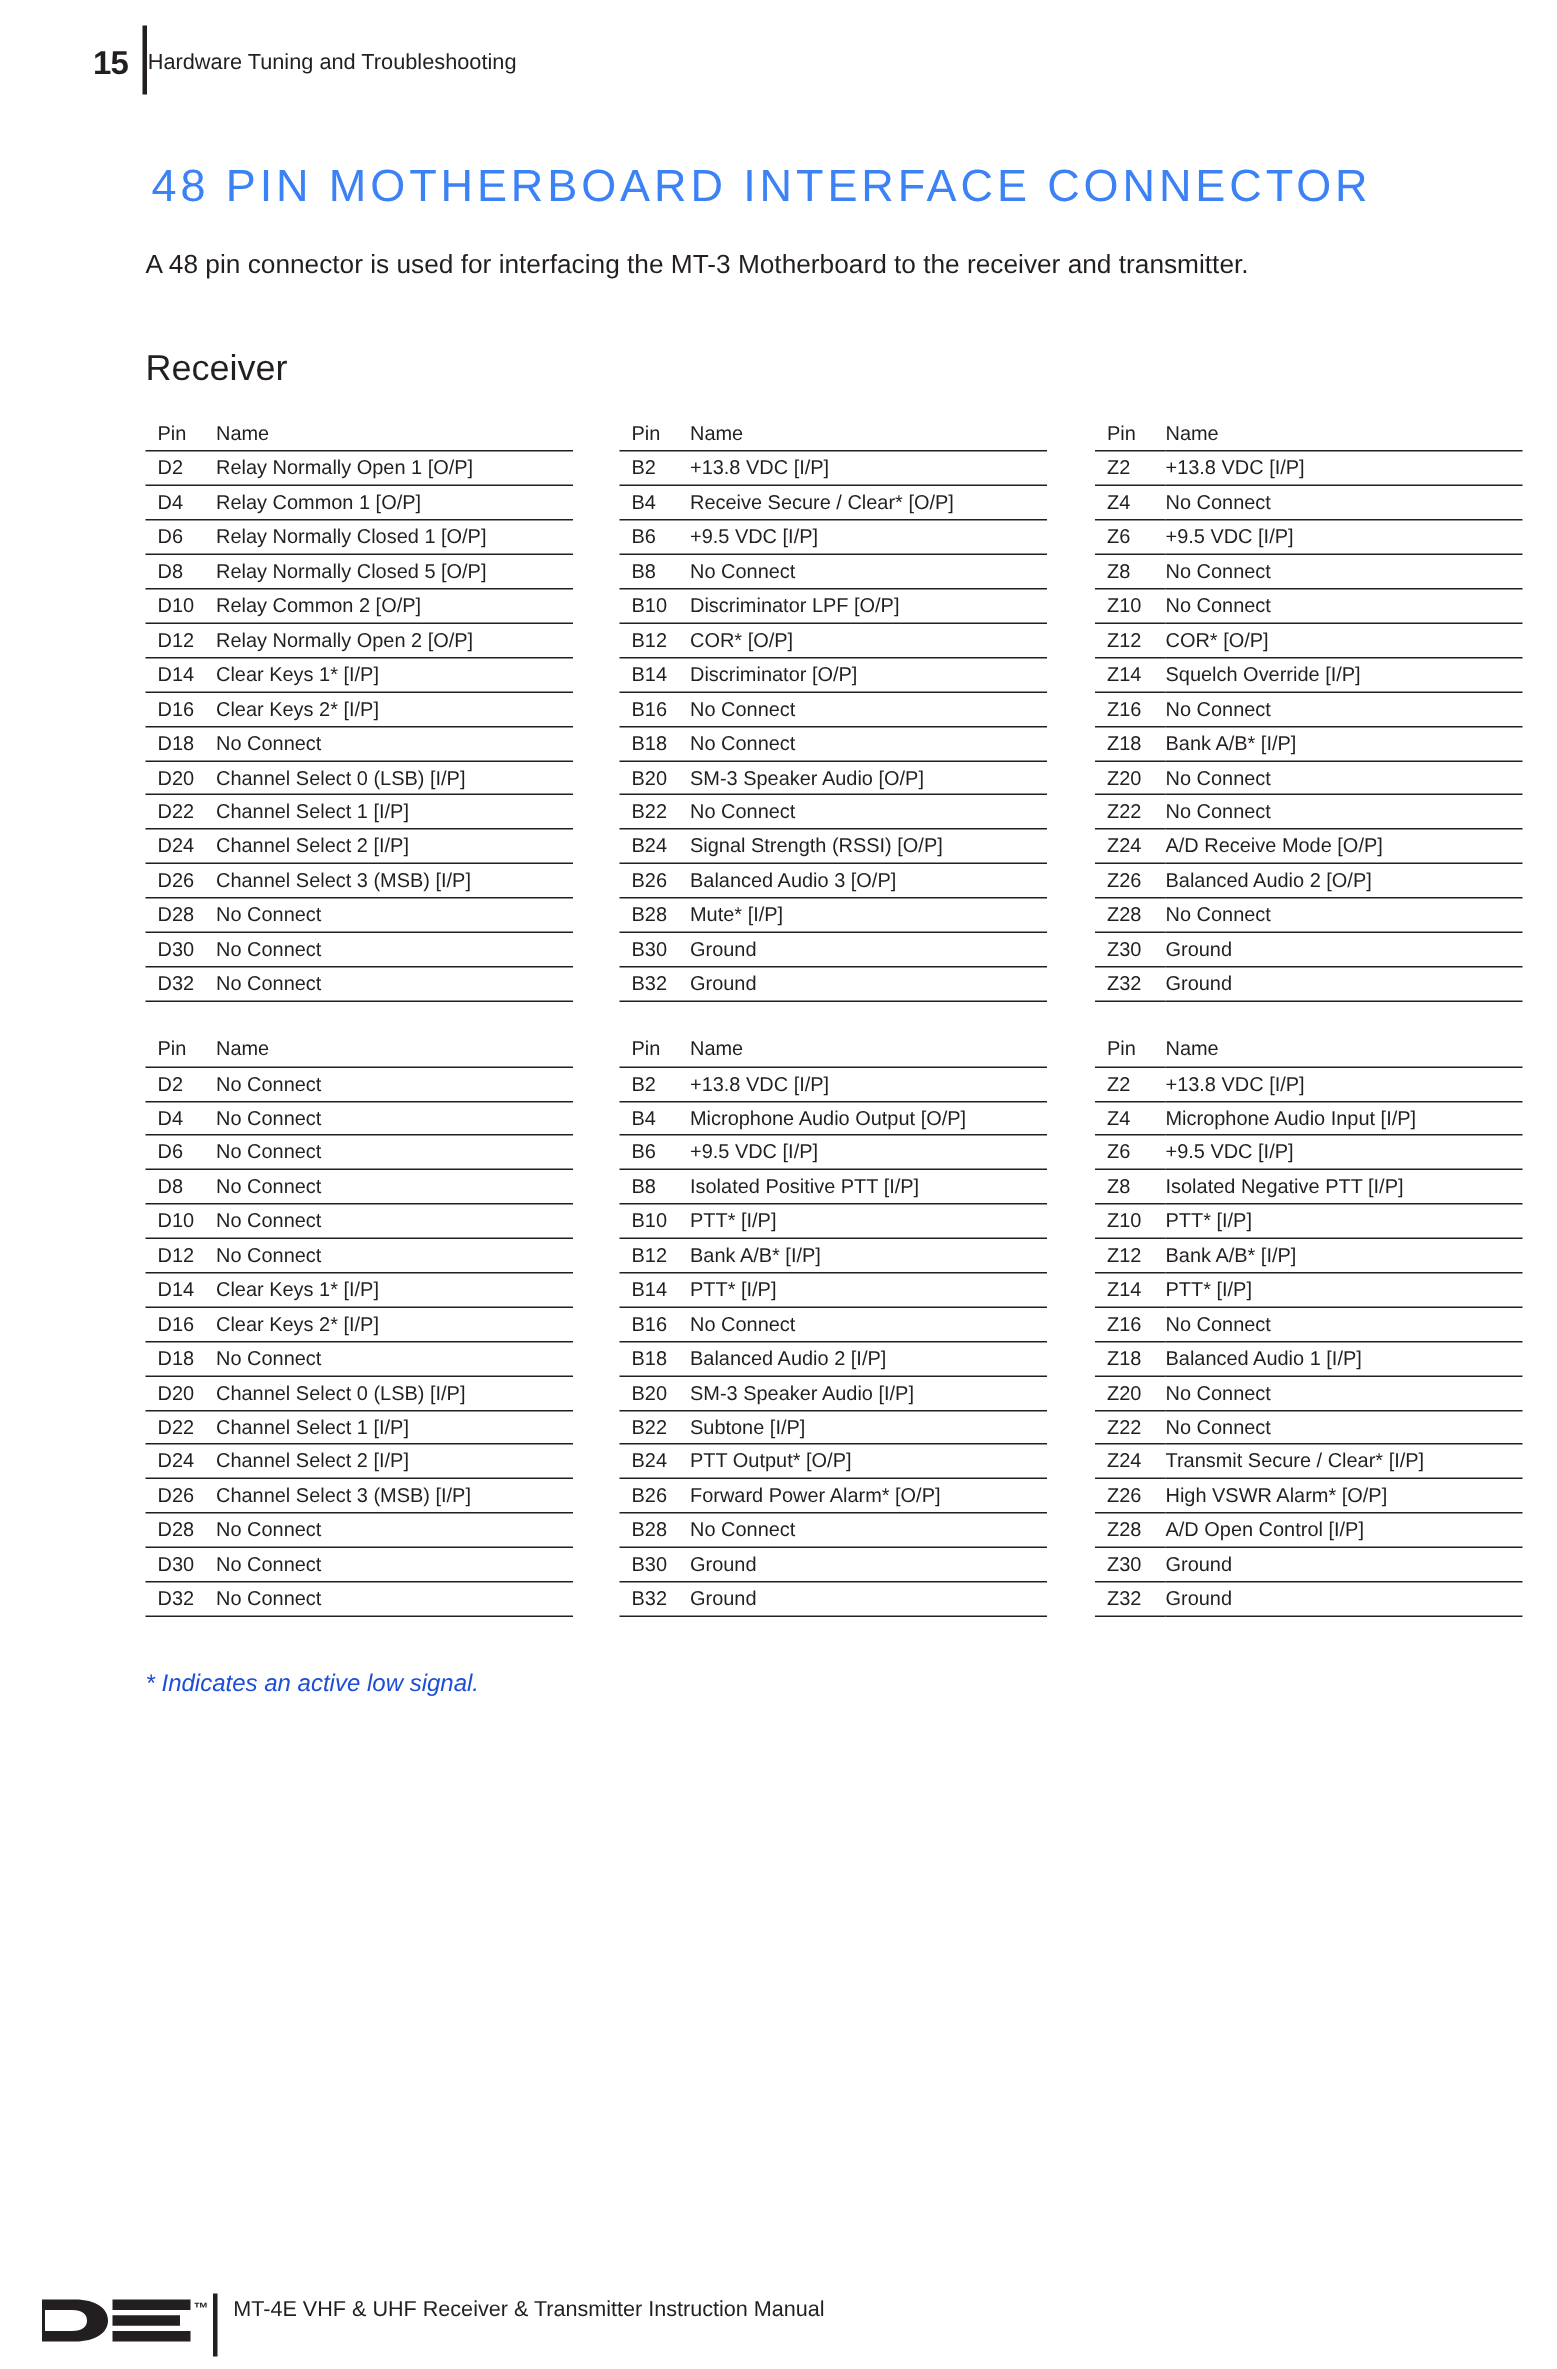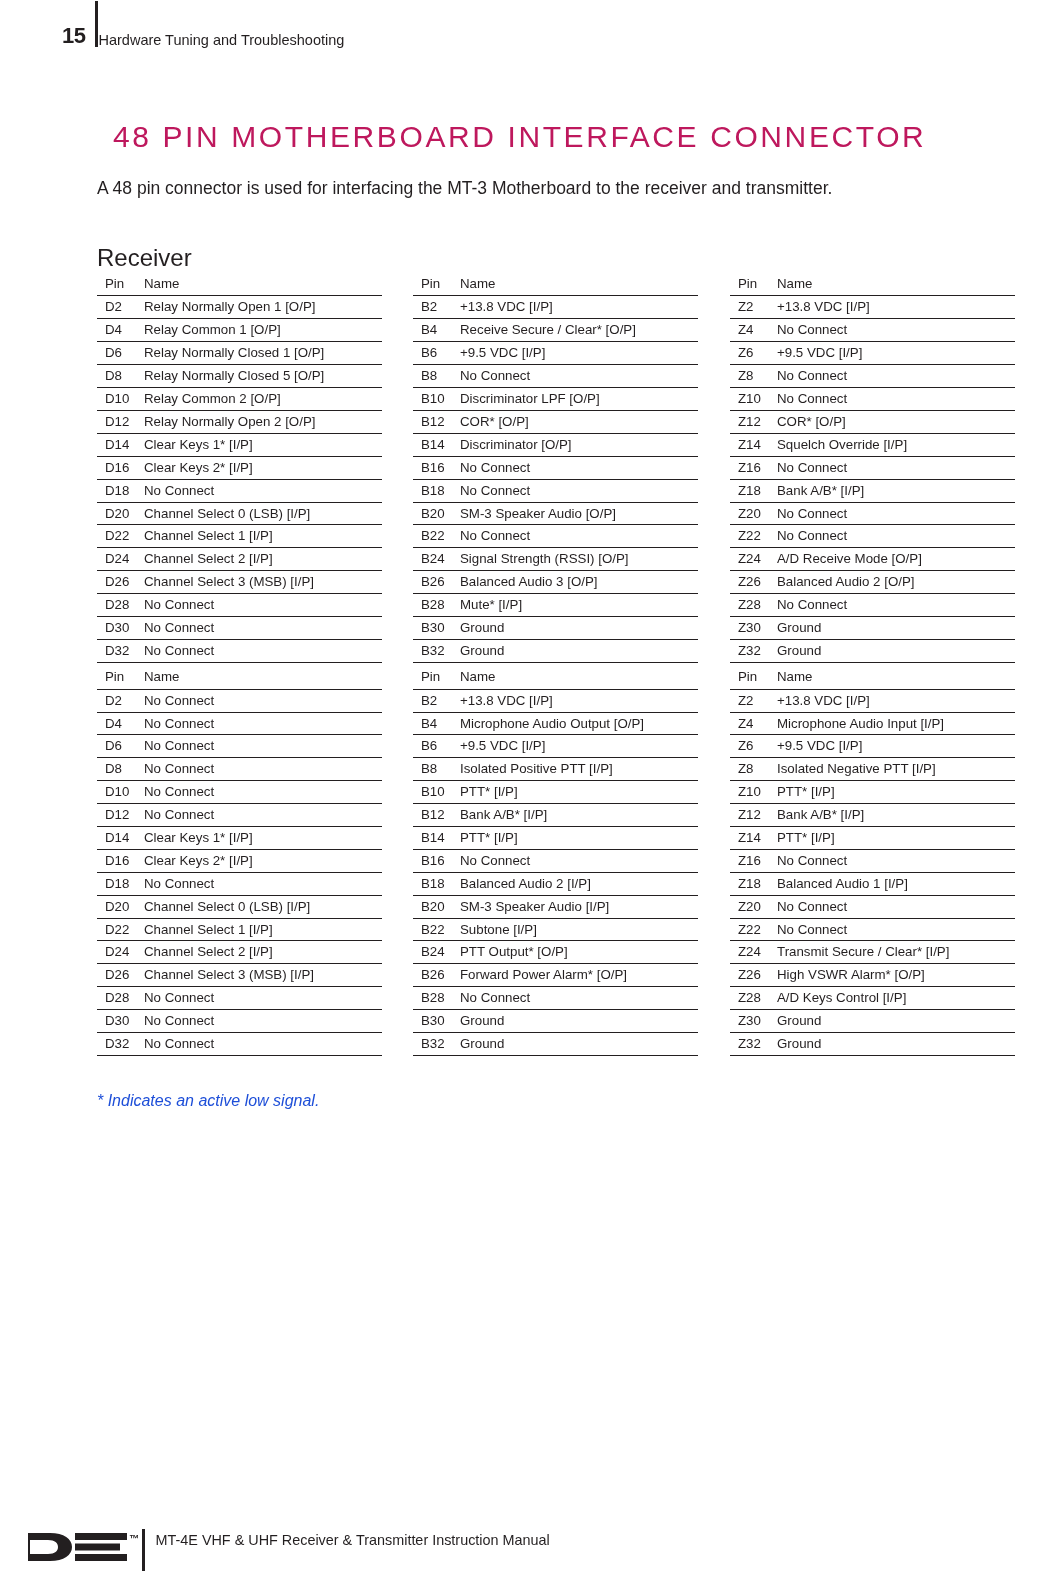--- a/index.html
+++ b/index.html
@@ -10,24 +10,24 @@
     background: #ffffff;
     font-family: "Liberation Sans", sans-serif;
     color: #231f20;
     position: relative;
     overflow: hidden;
   }
 
   
   .page-header {
     position: absolute;
-    top: 0px;
+    top: 16px;
     left: 62px;
     display: flex;
-    align-items: flex-end;
+    align-items: center;
   }
   .page-number {
     font-size: 22px;
     font-weight: bold;
     line-height: 1;
     padding-top: 5px;
     letter-spacing: -0.5px;
     color: #231f20;
   }
   .header-rule {
@@ -50,23 +50,23 @@
     position: absolute;
     left: 97px;
     top: 104px;
     width: 900px;
   }
 
   h1.doc-title {
     font-size: 30px;
     font-weight: normal;
     letter-spacing: 2.6px;
-    margin: 16px;
+    margin: 4px;
     line-height: 1.12;
-    color: #be185d;
+    color: #3b82f6;
     white-space: nowrap;
   }
 
   p.intro {
     font-size: 17.5px;
     margin: 24px 0 16px 0;
     line-height: 1.2;
     color: #231f20;
     white-space: nowrap;
   }
@@ -75,21 +75,21 @@
     font-size: 24px;
     font-weight: normal;
     margin: 47px 0 0 0;
     line-height: 1;
     color: #231f20;
   }
 
   
   .tables-row {
     display: flex;
-    margin-top: 3px;
+    margin-top: 20px;
     gap: 0px;
   }
   .table-col {
     width: 300px;
   }
   .table-col.col-b { padding-left: 16px; }
   .table-col.col-z { padding-left: 33px; }
 
   table.pins {
     border-collapse: collapse;
@@ -635,21 +635,21 @@
             <tr>
               <td class="pin">Z24</td>
               <td class="name">Transmit Secure / Clear* [I/P]</td>
             </tr>
             <tr>
               <td class="pin">Z26</td>
               <td class="name">High VSWR Alarm* [O/P]</td>
             </tr>
             <tr>
               <td class="pin">Z28</td>
-              <td class="name">A/D Keys Control [I/P]</td>
+              <td class="name">A/D Open Control [I/P]</td>
             </tr>
             <tr class="thick">
               <td class="pin">Z30</td>
               <td class="name">Ground</td>
             </tr>
             <tr>
               <td class="pin">Z32</td>
               <td class="name">Ground</td>
             </tr>
           </tbody>

